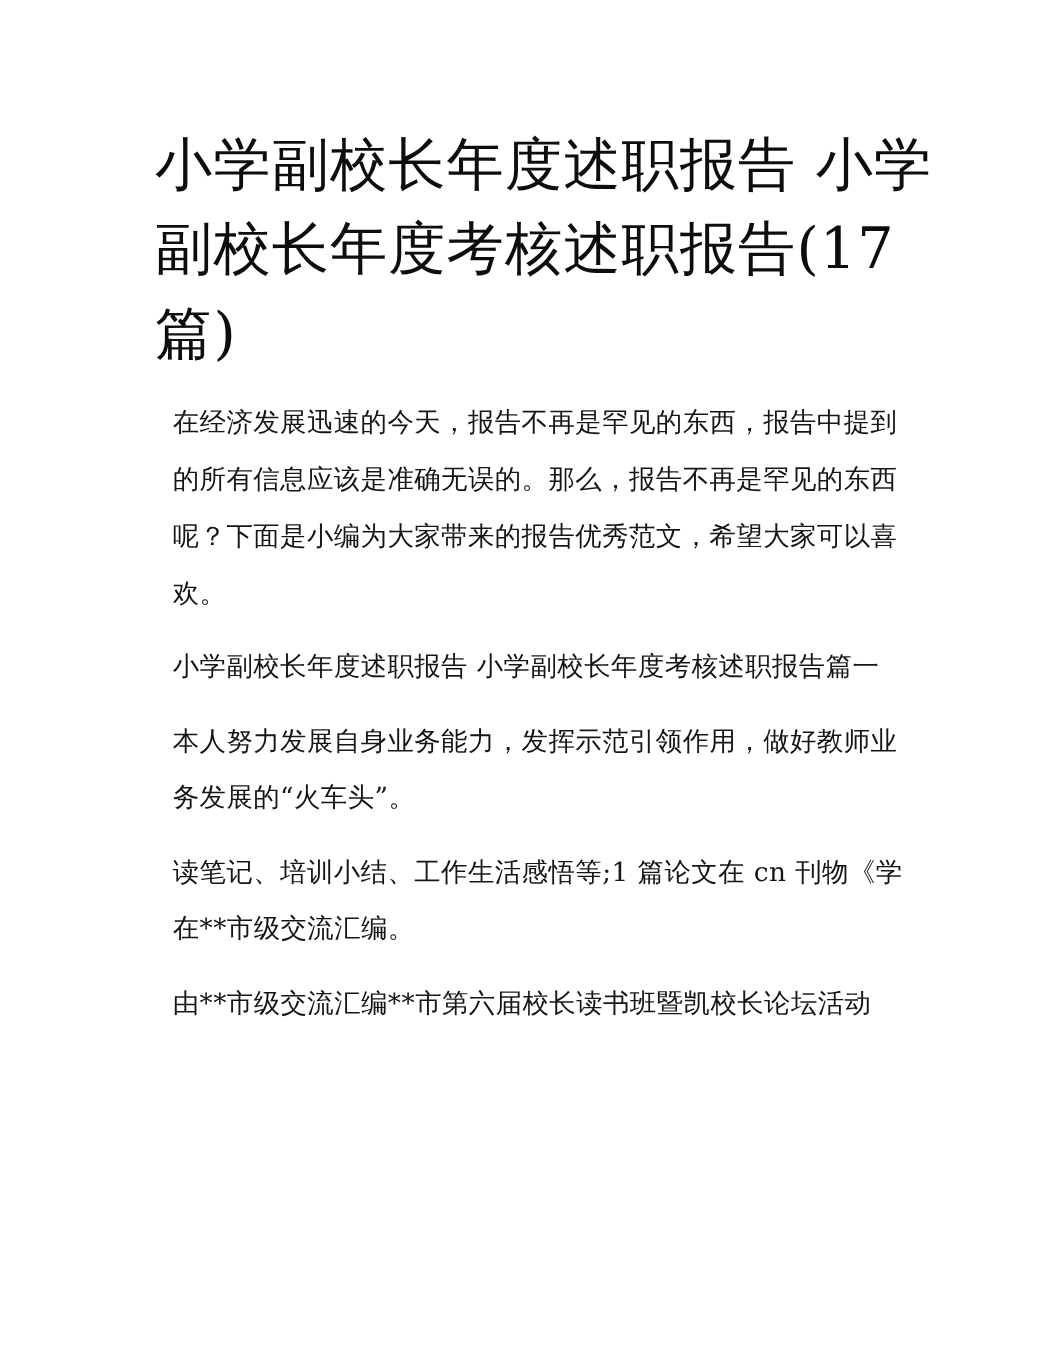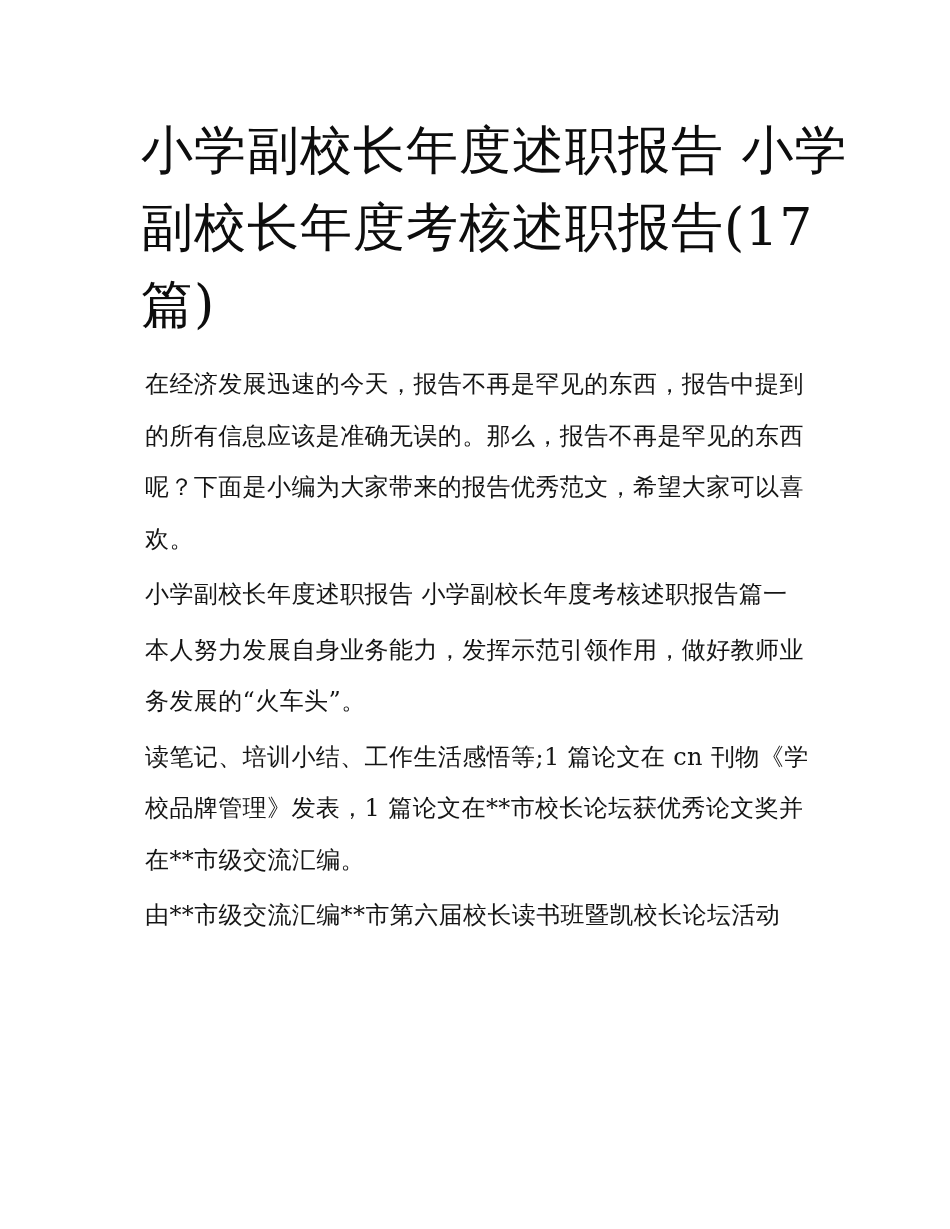--- a/index.html
+++ b/index.html
@@ -33,21 +33,21 @@
     font-size: 52px;
     line-height: 77px;
     font-weight: normal;
     margin: 0 0 16px 0;
     letter-spacing: 1px;
     color: #0d0d0d;
   }
   .para {
     font-size: 24px;
     line-height: 51.5px;
-    margin: 4px;
+    margin: 16px;
     letter-spacing: 0.4px;
     color: #151515;
   }
   .line {
     display: block;
     white-space: nowrap;
   }
 </style>
 </head>
 <body>
@@ -73,21 +73,20 @@
     </p>
 
     <p class="para">
       <span class="line">本人努力发展自身业务能力，发挥示范引领作用，做好教师业</span>
       <span class="line">务发展的“火车头”。</span>
     </p>
 
 
     <p class="para">
       <span class="line">读笔记、培训小结、工作生活感悟等;1 篇论文在 cn 刊物《学</span>
-      <span class="line">校品牌管理》发表，1 篇论文在**市校长论坛获优秀论文奖并</span>
       <span class="line">在**市级交流汇编。</span>
     </p>
 
     <p class="para">
       <span class="line">由**市级交流汇编**市第六届校长读书班暨凯校长论坛活动</span>
     </p>
 
   </div>
 </div>
 

